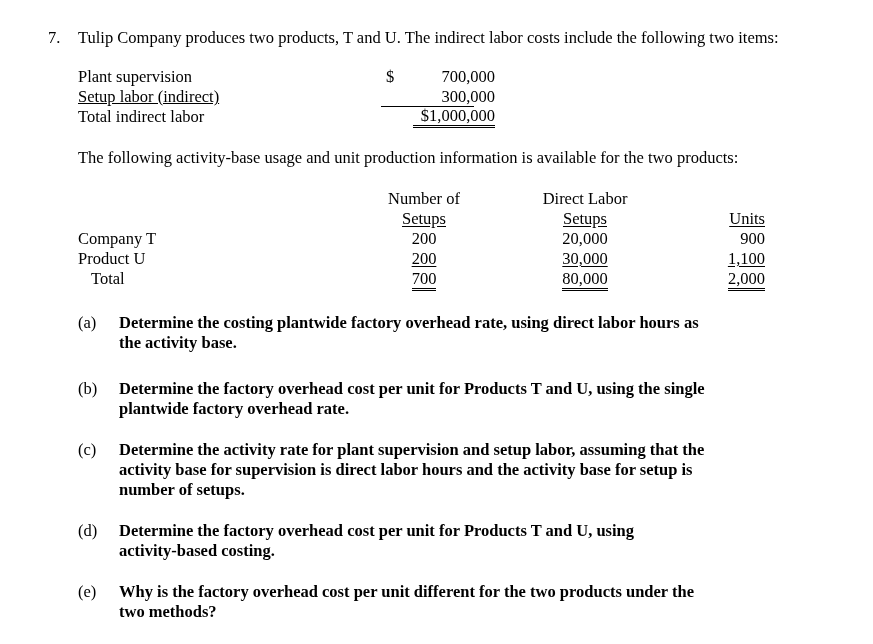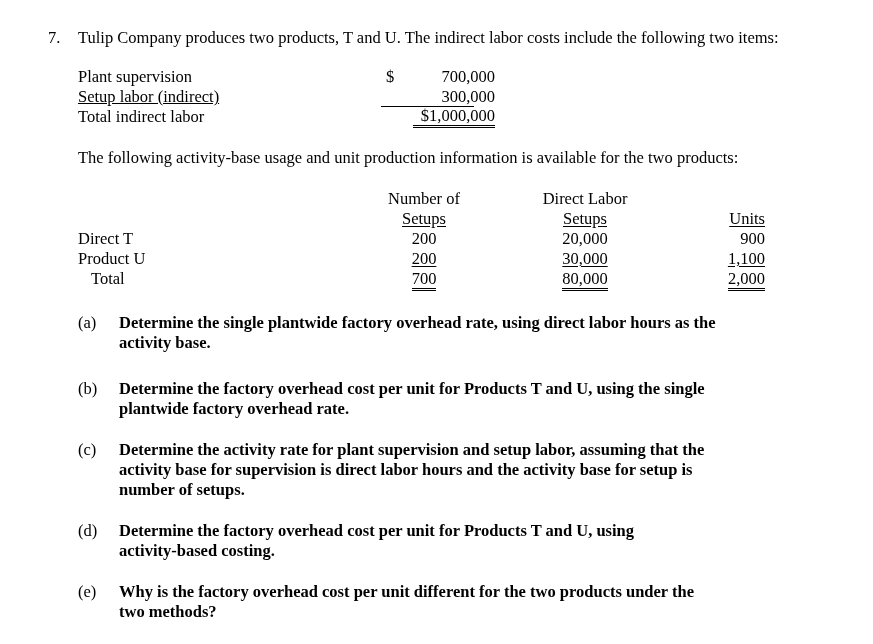--- a/index.html
+++ b/index.html
@@ -40,40 +40,40 @@
 <div>
 
   <div class="abs c" style="left:374px; width:100px; top:189px;">Number of</div>
   <div class="abs c" style="left:374px; width:100px; top:209px;"><span class="u">Setups</span></div>
 
   <div class="abs c" style="left:530px; width:110px; top:189px;">Direct Labor</div>
   <div class="abs c" style="left:530px; width:110px; top:209px;"><span class="u">Setups</span></div>
 
   <div class="abs r" style="left:680px; width:64px; top:209px;font-family:Liberation Serif, serif;"><span class="u">Units</span></div>
 
-  <div class="abs" style="left:78px; top:229px;">Direct T</div>
+  <div class="abs" style="left:78px; top:229px;">Company T</div>
   <div class="abs c" style="left:374px; width:100px; top:229px;">200</div>
   <div class="abs c" style="left:530px; width:110px; top:229px;">20,000</div>
   <div class="abs r" style="left:680px; width:64px; top:229px;">900</div>
 
   <div class="abs" style="left:78px; top:249px;">Product U</div>
   <div class="abs c" style="left:374px; width:100px; top:249px;"><span class="u">200</span></div>
   <div class="abs c" style="left:530px; width:110px; top:249px;"><span class="u">30,000</span></div>
   <div class="abs r" style="left:680px; width:64px; top:249px;"><span class="u">1,100</span></div>
 
   <div class="abs" style="left:91px; top:269px;">Total</div>
   <div class="abs c" style="left:374px; width:100px; top:269px;"><span class="uu" style="display:inline-block;">700</span></div>
   <div class="abs c" style="left:530px; width:110px; top:269px;"><span class="uu" style="display:inline-block;">80,000</span></div>
   <div class="abs r" style="left:680px; width:64px; top:269px;"><span class="uu" style="display:inline-block;">2,000</span></div>
 </div>
 
 <div>
   <div>
     <div class="q-letter" style="left:78px; top:313px;">(a)</div>
-    <div class="q-text" style="left:119px; top:313px; width:600px;">Determine the single plantwide factory overhead rate, using direct labor hours as the activity base.</div>
+    <div class="q-text" style="left:119px; top:313px; width:600px;">Determine the costing plantwide factory overhead rate, using direct labor hours as the activity base.</div>
   </div>
   <div>
     <div class="q-letter" style="left:78px; top:379px;">(b)</div>
     <div class="q-text" style="left:119px; top:379px; width:600px;">Determine the factory overhead cost per unit for Products T and U, using the single plantwide factory overhead rate.</div>
   </div>
   <div>
     <div class="q-letter" style="left:78px; top:440px;">(c)</div>
     <div class="q-text" style="left:119px; top:440px; width:600px;">Determine the activity rate for plant supervision and setup labor, assuming that the activity base for supervision is direct labor hours and the activity base for setup is number of setups.</div>
   </div>
   <div>

